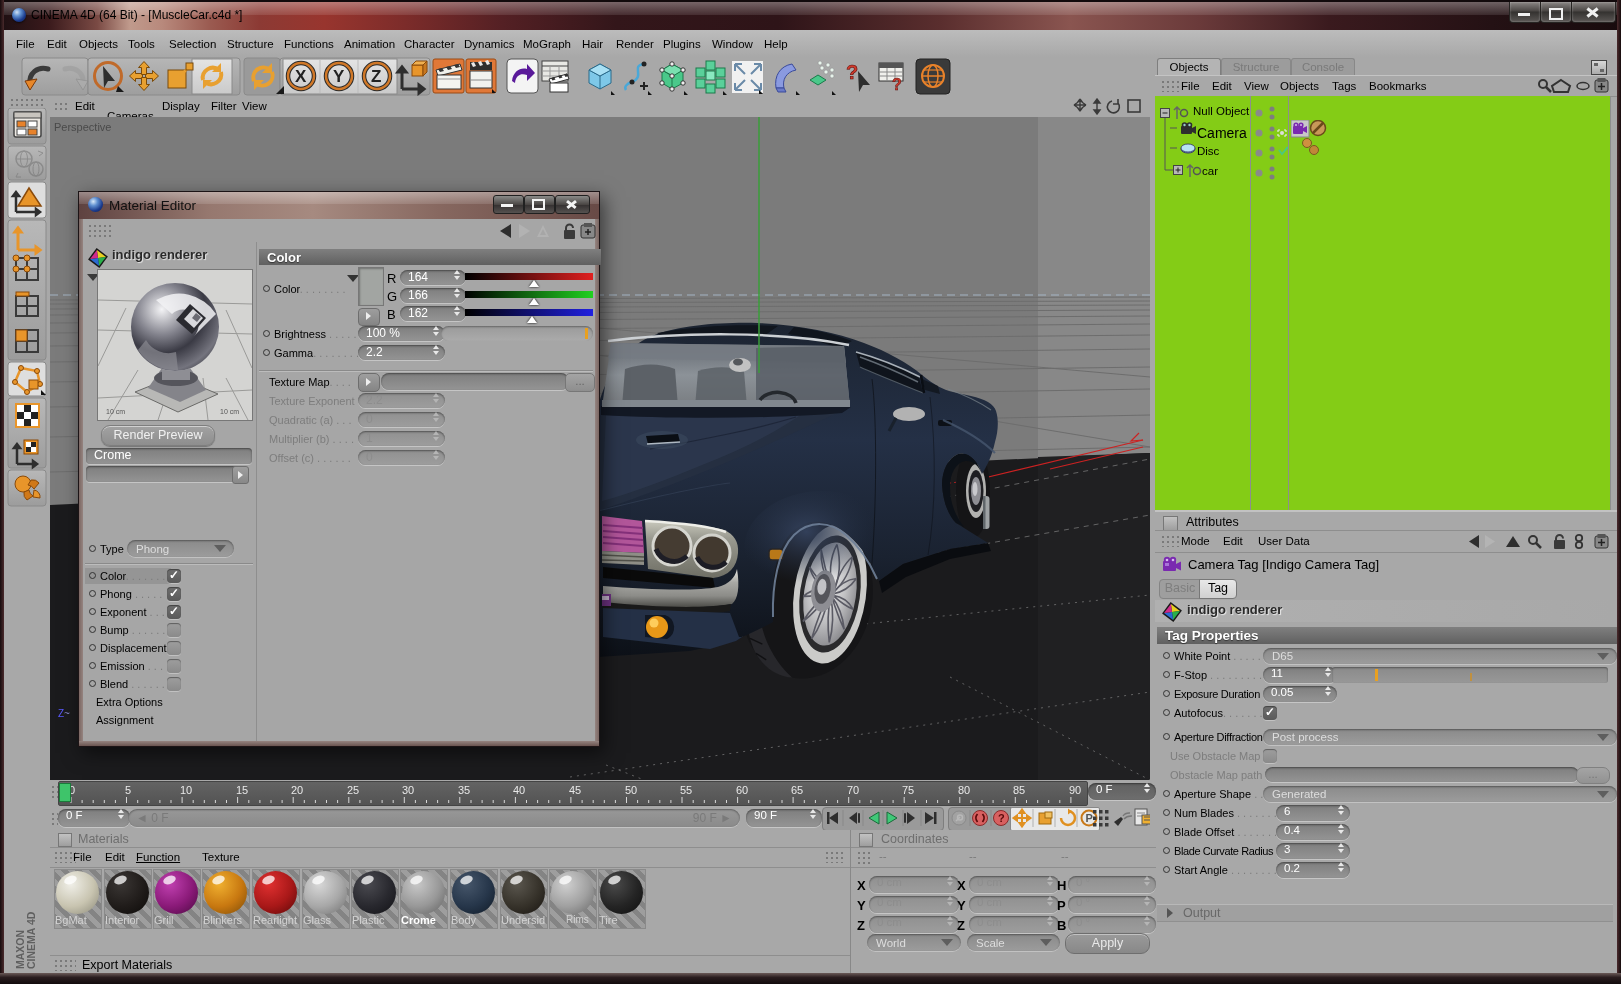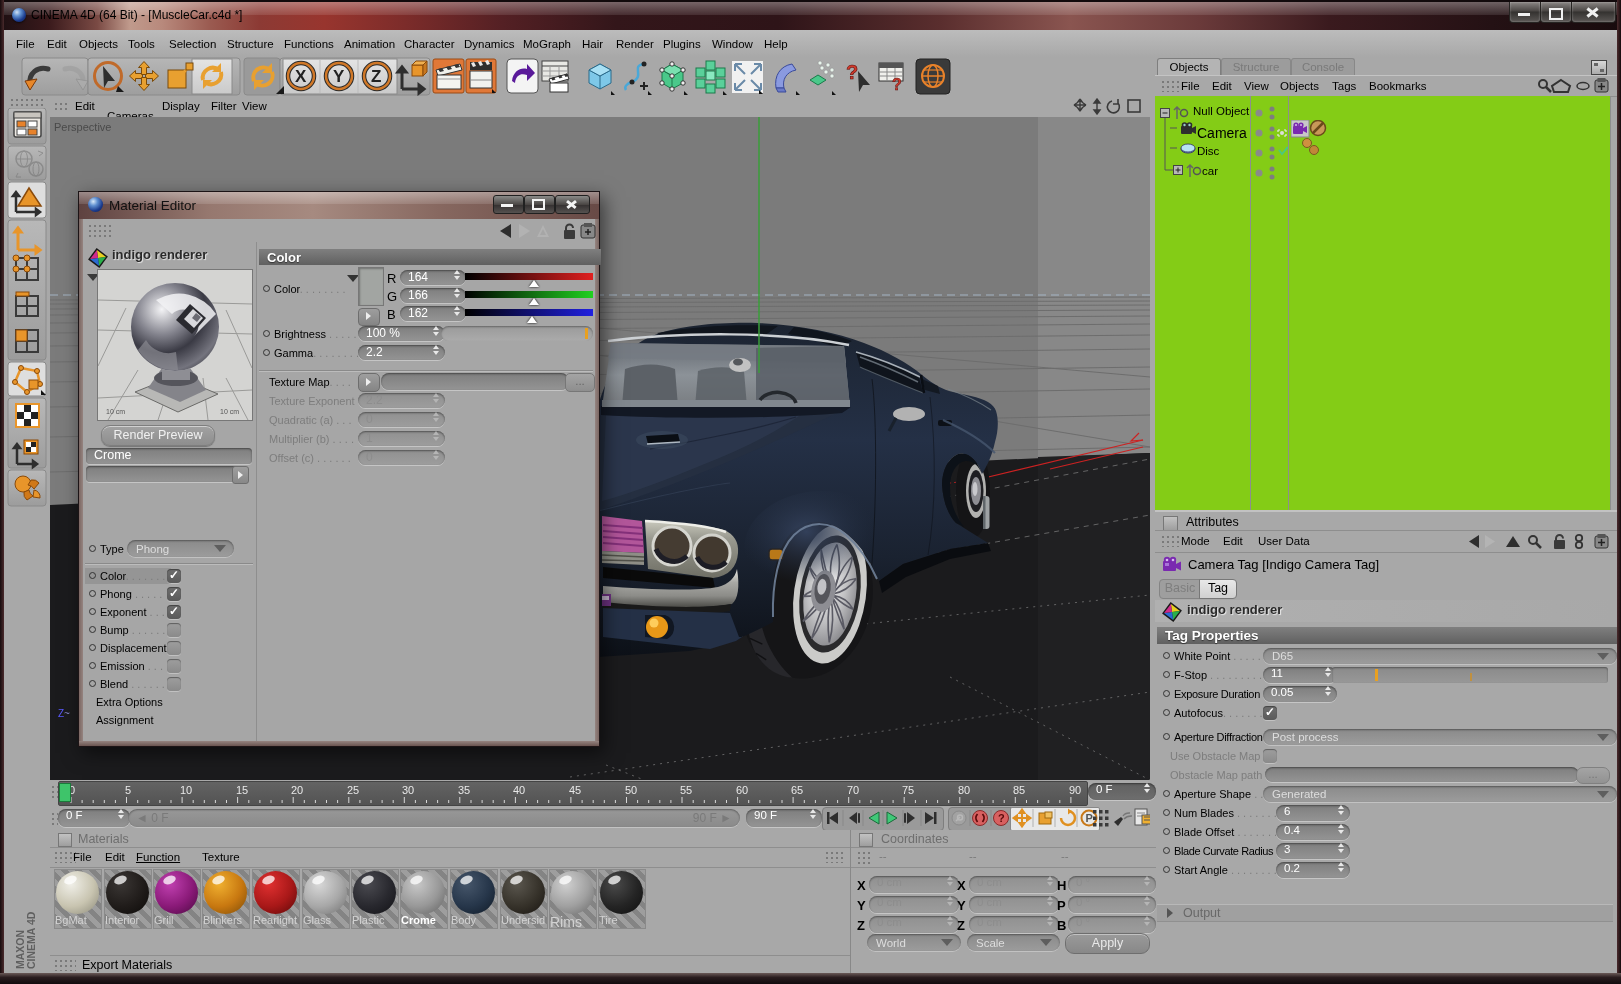--- a/index.html
+++ b/index.html
@@ -1432,21 +1432,21 @@
       <div class="abs" style="left:0px;top:44px;font-size:11px;color:#d2d2d2;white-space:nowrap;">Body</div>
     </div>
 <div class="abs" style="left:450px;top:39px;width:46px;height:58px;background:repeating-linear-gradient(45deg,#9e9e9e 0 5px,#848484 5px 10px);border:1px solid #8a8a8a;">
       <div class="abs" style="left:1px;top:1px;width:43px;height:43px;border-radius:50%;background:radial-gradient(circle at 35% 30%,#5a564e 0%,#36322a 55%,#181410 100%);"></div>
       <div class="abs" style="left:9px;top:6px;width:13px;height:8px;border-radius:50%;background:rgba(255,255,255,.75);transform:rotate(-20deg);"></div>
       <div class="abs" style="left:0px;top:44px;font-size:11px;color:#d2d2d2;white-space:nowrap;">Undersid</div>
     </div>
 <div class="abs" style="left:499px;top:39px;width:46px;height:58px;background:repeating-linear-gradient(45deg,#9e9e9e 0 5px,#848484 5px 10px);border:1px solid #8a8a8a;">
       <div class="abs" style="left:1px;top:1px;width:43px;height:43px;border-radius:50%;background:radial-gradient(circle at 35% 30%,#d0d0d0 0%,#a0a0a0 55%,#686868 100%);"></div>
       <div class="abs" style="left:9px;top:6px;width:13px;height:8px;border-radius:50%;background:rgba(255,255,255,.75);transform:rotate(-20deg);"></div>
-      <div class="abs" style="left:0px;top:44px;font-size:14px;color:#d2d2d2;white-space:nowrap;">Rims</div>
+      <div class="abs" style="left:16px;top:44px;font-size:10px;color:#d2d2d2;white-space:nowrap;">Rims</div>
     </div>
 <div class="abs" style="left:548px;top:39px;width:46px;height:58px;background:repeating-linear-gradient(45deg,#9e9e9e 0 5px,#848484 5px 10px);border:1px solid #8a8a8a;">
       <div class="abs" style="left:1px;top:1px;width:43px;height:43px;border-radius:50%;background:radial-gradient(circle at 35% 30%,#4a4a4a 0%,#242424 55%,#0e0e0e 100%);"></div>
       <div class="abs" style="left:9px;top:6px;width:13px;height:8px;border-radius:50%;background:rgba(255,255,255,.75);transform:rotate(-20deg);"></div>
       <div class="abs" style="left:0px;top:44px;font-size:11px;color:#d2d2d2;white-space:nowrap;">Tire</div>
     </div>
   <div class="abs" style="left:0;top:125px;width:800px;height:18px;border-top:1px solid #8e8e8e;background:#a8a8a8;">
     <div class="dots abs" style="left:4px;top:3px;width:22px;height:12px;"></div>
     <div class="abs" style="left:32px;top:2px;font-size:12.5px;">Export Materials</div>
   </div>

